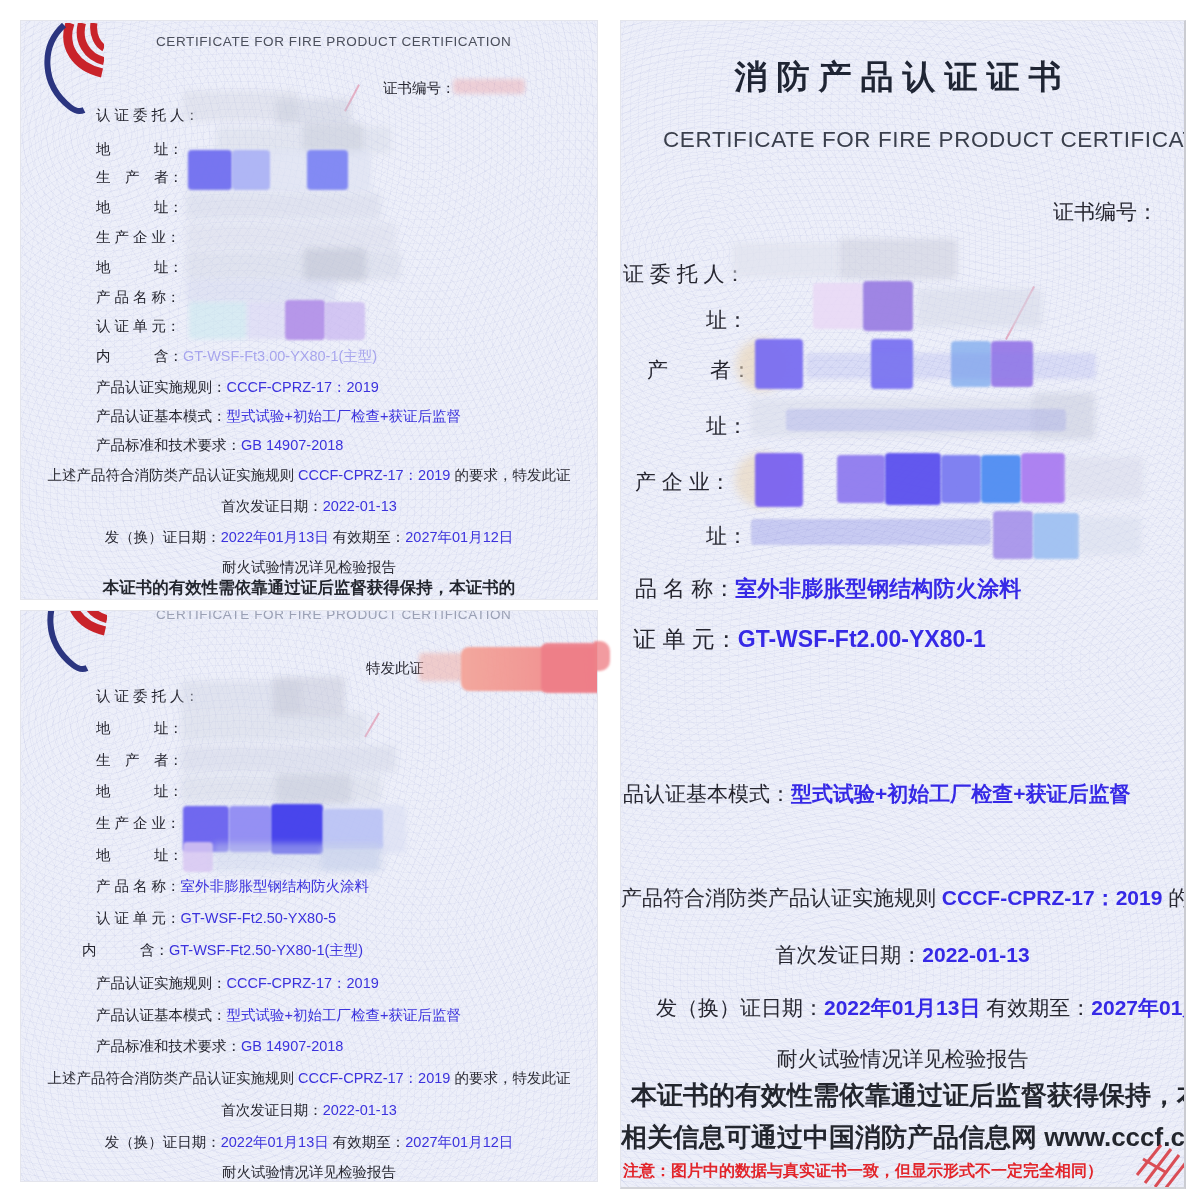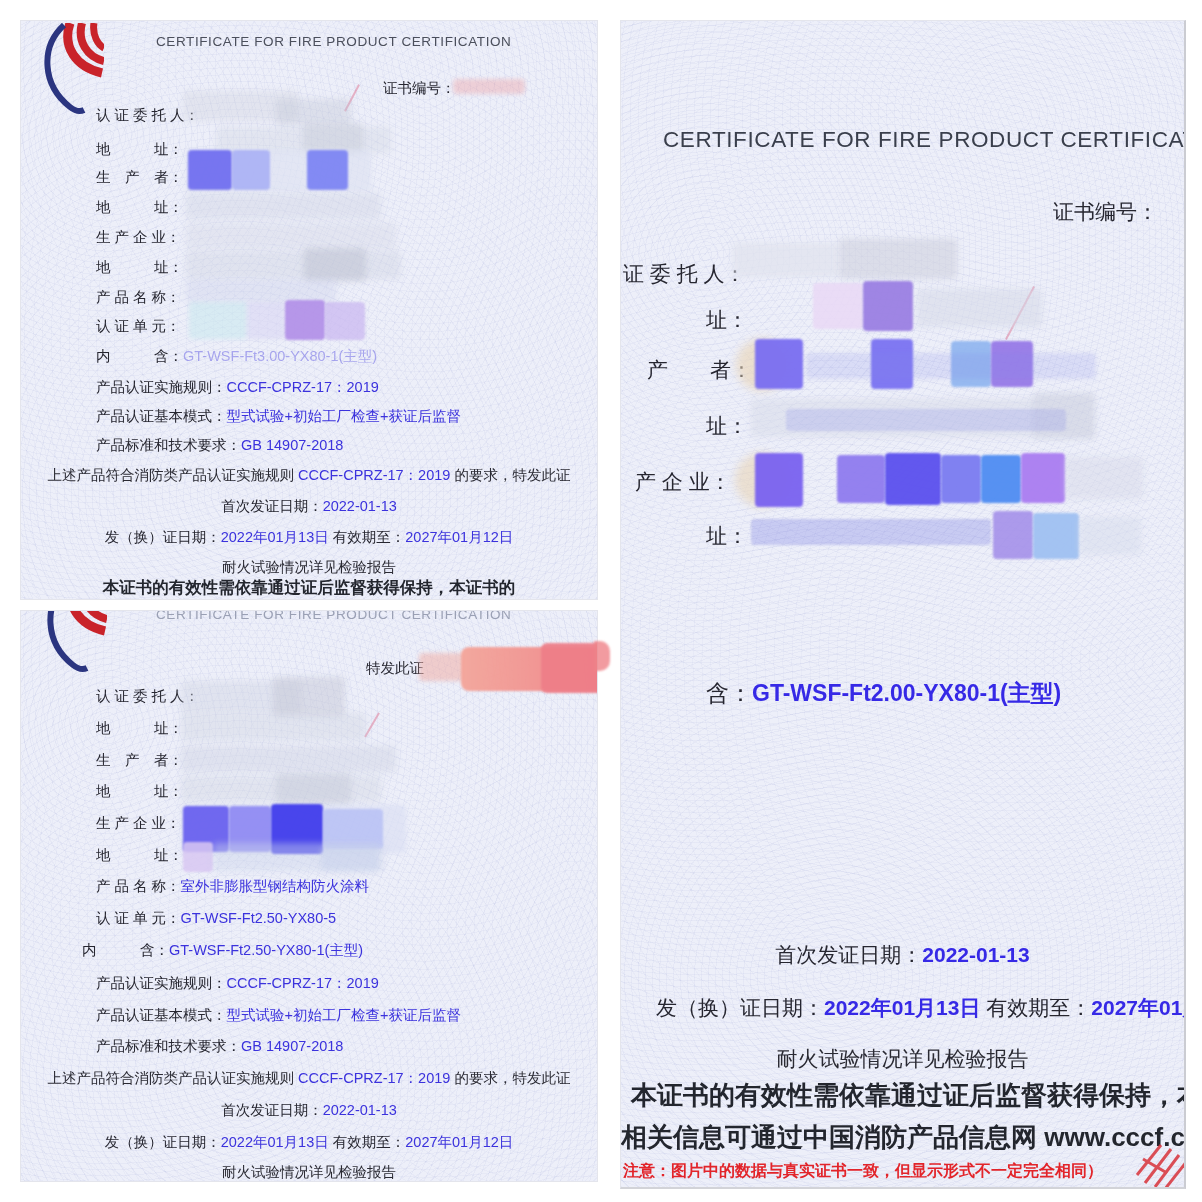--- a/index.html
+++ b/index.html
@@ -135,32 +135,36 @@
     <div class="rd" style="left:250px;top:193px;width:52px;height:50px;background:#413dec;opacity:.95;filter:blur(1px)"></div>
     <div class="rd" style="left:302px;top:198px;width:60px;height:40px;background:#b0baf6;opacity:.7;filter:blur(1px)"></div>
     <div class="rd" style="left:162px;top:231px;width:30px;height:30px;background:#d9c8f3;opacity:.85;filter:blur(1px)"></div>
     <div class="rd" style="left:192px;top:232px;width:170px;height:28px;background:rgba(205,212,235,.45);filter:blur(3px)"></div>
     <div class="rd" style="left:300px;top:236px;width:58px;height:24px;background:rgba(198,208,236,.5);filter:blur(3px)"></div>
   </section>
 
   <div class="rd" style="left:594px;top:641px;width:16px;height:30px;background:#ef8389;opacity:.8;border-radius:0 10px 10px 0;filter:blur(1px)"></div>
 
   <section class="p" id="p3">
+    <div class="cline" style="top:34px;font-size:33px;font-weight:600;letter-spacing:9px;color:#1f2534">消防产品认证证书</div>
     <div class="hdr-en" style="left:42px;top:106px;font-size:22.5px;color:#3a3f4c">CERTIFICATE FOR FIRE PRODUCT CERTIFICATION</div>
     <div class="row s21" style="left:432px;top:178px">
       <span class="lbl">证书编号：</span>
     </div>
 
     <div class="row s21" style="left:2px;top:240px"><span class="lbl">证 委 托 人：</span></div>
     <div class="row s21" style="left:85px;top:286px"><span class="lbl">址：</span></div>
     <div class="row s21" style="left:26px;top:336px"><span class="lbl">产　　者：</span></div>
     <div class="row s21" style="left:85px;top:392px"><span class="lbl">址：</span></div>
     <div class="row s21" style="left:14px;top:448px"><span class="lbl">产 企 业：</span></div>
     <div class="row s21" style="left:85px;top:502px"><span class="lbl">址：</span></div>
-    <div class="row" style="left:85px;top:658px;font-size:23px"><span class="lbl">含：</span><span class="val" style="color:#3629e6;font-weight:600">GT-WSF-Ft2.00-YX80-1(主型)</span></div>
+    <div class="row" style="left:14px;top:554px;font-size:22px"><span class="lbl">品 名 称：</span><span class="val" style="color:#3629e6;font-weight:600">室外非膨胀型钢结构防火涂料</span></div>
+    <div class="row" style="left:12px;top:604px;font-size:23px"><span class="lbl">证 单 元：</span><span class="val" style="color:#3629e6;font-weight:600">GT-WSF-Ft2.00-YX80-1</span></div>
+    <div class="row s21" style="left:2px;top:760px"><span class="lbl">品认证基本模式：</span><span class="val" style="color:#3629e6;font-weight:600">型式试验+初始工厂检查+获证后监督</span></div>
+    <div class="row s21" style="left:0px;top:864px"><span class="dark">产品符合消防类产品认证实施规则 </span><span class="val" style="color:#3629e6;font-weight:600">CCCF-CPRZ-17：2019</span><span class="dark"> 的</span></div>
     <div class="cline s21" style="top:920px"><span class="lbl">首次发证日期：</span><span class="val" style="color:#3629e6;font-weight:600">2022-01-13</span></div>
     <div class="row s21" style="left:35px;top:974px"><span class="lbl">发（换）证日期：</span><span class="val" style="color:#3629e6;font-weight:600">2022年01月13日</span><span class="lbl"> 有效期至：</span><span class="val" style="color:#3629e6;font-weight:600">2027年01月12日</span></div>
     <div class="cline s21 dark" style="top:1024px">耐火试验情况详见检验报告</div>
     <div class="row big" style="left:10px;top:1058px">本证书的有效性需依靠通过证后监督获得保持，本</div>
     <div class="row big" style="left:0px;top:1100px">相关信息可通过中国消防产品信息网 www.cccf.com.cn</div>
     <div class="row bold" style="left:2px;top:1140px;font-size:16px;color:#e2242a">注意：图片中的数据与真实证书一致，但显示形式不一定完全相同）</div>
     <div style="position:absolute;left:512px;top:1112px">
       <svg width="60" height="56" viewBox="0 0 60 56">
         <g stroke="#d8323a" stroke-width="3" opacity=".85" fill="none">
           <path d="M4 42 L28 12"></path>

